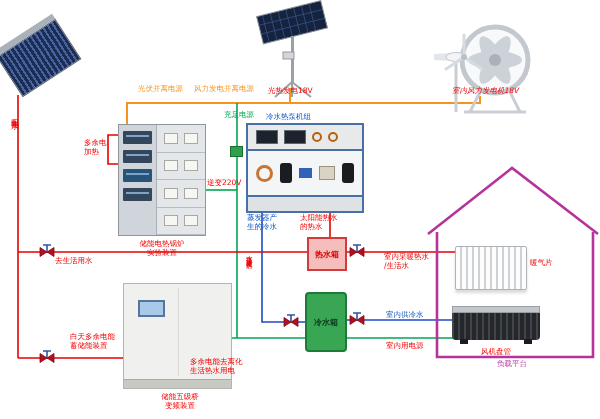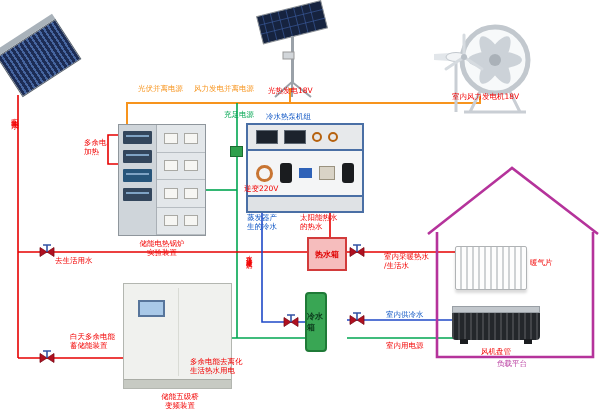--- a/index.html
+++ b/index.html
@@ -40,21 +40,21 @@
   .bench-mid { flex:1; display:flex; align-items:center; gap:7px; padding:0 8px; border-bottom:2px solid #4a6fa5; }
   .coil { width:17px; height:17px; border-radius:50%; border:3px solid #c87533; }
   .comp { width:13px; height:20px; background:#1a1c1f; border-radius:3px; }
   .pump { width:14px; height:10px; background:#2f62b8; }
   .boxy { width:16px; height:14px; background:#d9d3c6; border:1px solid #9a927f; }
   .bench-low { height:14px; background:#dfe2e5; }
 
   
   .tank-hot { left:307px; top:237px; width:40px; height:34px; background:#f6bdbd; border:2px solid #d23b3b; display:flex; align-items:center; justify-content:center; }
   .tank-hot span { font-size:8px; font-weight:bold; color:#e00000; }
-  .tank-cold { left:305px; top:292px; width:22px; height:60px; background:#39a654; border:2px solid #1f7a37; border-radius:4px; display:flex; align-items:center; justify-content:center; }
+  .tank-cold { left:305px; top:292px; width:42px; height:60px; background:#39a654; border:2px solid #1f7a37; border-radius:4px; display:flex; align-items:center; justify-content:center; }
   .tank-cold span { font-size:8px; font-weight:bold; color:#0b3a1c; }
 
   .gconn { left:230px; top:146px; width:13px; height:11px; background:#2fa04c; border:1px solid #1c6b31; }
 
   
   .inv { left:123px; top:283px; width:109px; height:106px; background:#f0f1ee; border:1px solid #b3b6b0; }
   .inv .screen { position:absolute; left:14px; top:16px; width:27px; height:17px; background:#a9c9e8; border:2px solid #57759b; }
   .inv .seam { position:absolute; left:54px; top:4px; bottom:12px; width:1px; background:#d9dbd5; }
   .inv .base { position:absolute; left:0; bottom:0; width:100%; height:9px; background:#c7cac3; border-top:1px solid #a9aca5; }
 
@@ -239,26 +239,26 @@
   </div>
 
   <div class="abs rad"></div>
   <div class="abs fanc">
     <div class="ftop"></div>
     <div class="fbody"></div>
   </div>
 
   <span class="lbl red vert" style="left:10px; top:112px;">太阳能热水</span>
   <span class="lbl red" style="left:268px; top:86px;">光热发电18V</span>
-  <span class="lbl red" style="left:452px; top:92px;">室内风力发电机18V</span>
+  <span class="lbl red" style="left:452px; top:86px;font-style:italic;">室内风力发电机18V</span>
   <span class="lbl orange" style="left:138px; top:84px;">光伏并离电源</span>
   <span class="lbl orange" style="left:194px; top:84px;">风力发电并离电源</span>
   <span class="lbl green" style="left:224px; top:110px;">充足电源</span>
   <span class="lbl blue" style="left:266px; top:113px;font-family:Liberation Mono, monospace;">冷水热泵机组</span>
-  <span class="lbl red" style="left:207px; top:184px;padding-left:37px;">逆变220V</span>
+  <span class="lbl red" style="left:207px; top:178px;">逆变220V</span>
   <span class="lbl red ml" style="left:84px; top:138px;">多余电
 加热</span>
   <span class="lbl red ml center" style="left:117px; top:239px; width:90px;">储能电热锅炉
 实验装置</span>
   <span class="lbl red" style="left:55px; top:256px;">去生活用水</span>
   <span class="lbl blue ml" style="left:247px; top:213px;">蒸发器产
 生的冷水</span>
   <span class="lbl red ml" style="left:300px; top:213px;">太阳能热水
 的热水</span>
   <span class="lbl red vert" style="left:245px; top:250px; font-size:6.5px;">水泵连接冷凝换热</span>

